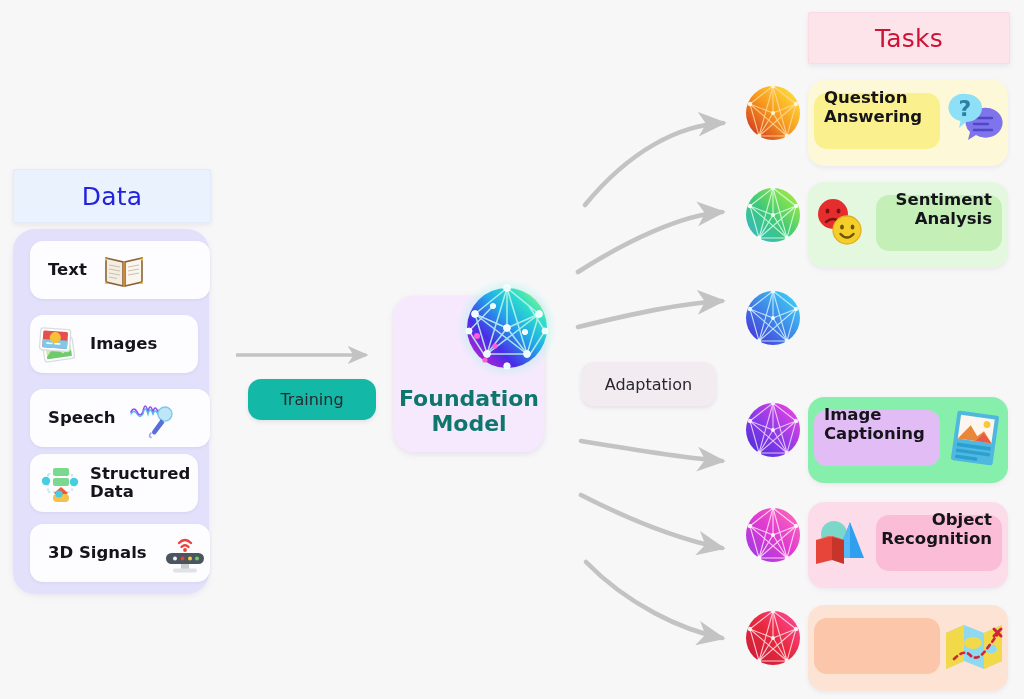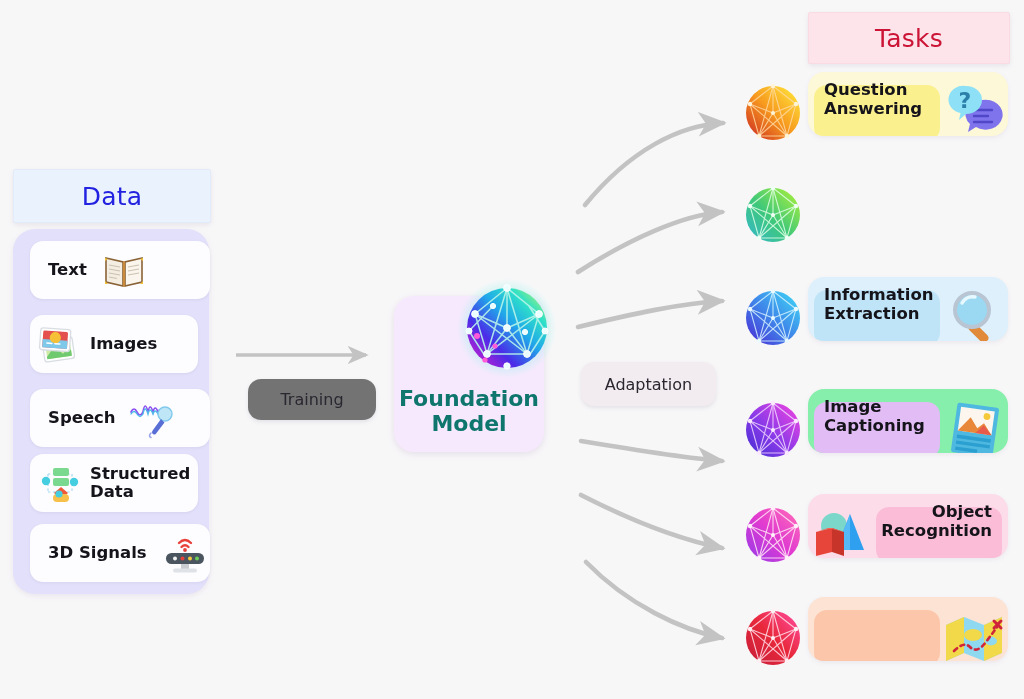--- a/index.html
+++ b/index.html
@@ -45,21 +45,21 @@
   .di-spc   {top:160px;}
   .di-str   {top:225px;}
   .di-3d    {top:295px;}
 
   .data-item.right-ico{justify-content:flex-start;padding-left:18px;gap:13px;}
   .data-item.left-ico {justify-content:flex-start;padding-left:6px;gap:6px;}
 
   
   .step-pill{
     position:absolute;border-radius:13px;
-    background:#737373;color:#2a2730;font-size:16px;
+    background:#14b8a6;color:#2a2730;font-size:16px;
     display:flex;align-items:center;justify-content:center;
     box-shadow:0 2px 4px rgba(120,110,140,.16);
   }
   #training-pill{left:248px;top:379px;width:128px;height:41px;}
   #adaptation-pill{left:581px;top:362px;width:135px;height:44px;background:#f2ecf0;}
 
   
   #fm-card{
     position:absolute;left:394px;top:296px;width:150px;height:156px;
     background:#f6e9fd;border-radius:20px;
@@ -74,21 +74,21 @@
 
   
   #tasks-header{
     left:808px;top:12px;width:200px;height:50px;
     background:#fce4ea;color:#cc1436;font-size:25px;
     border:1px solid #fadbe3;
   }
   .task-row{position:absolute;left:740px;width:270px;height:82px;}
   .task-sphere{position:absolute;left:0;top:8px;width:66px;height:66px;}
   .task-card{
-    position:absolute;left:68px;top:0;width:200px;height:64px;
+    position:absolute;left:68px;top:8px;width:200px;height:86px;
     border-radius:16px;box-shadow:0 2px 5px rgba(120,110,140,.10);
     overflow:hidden;
   }
   .task-inner{
     position:absolute;top:13px;height:56px;border-radius:13px;
   }
   .task-label{
     position:absolute;top:0;height:56px;display:flex;align-items:center;
     font-size:16.5px;font-weight:bold;color:#15141a;line-height:1.15;
     white-space:pre-line;
@@ -352,20 +352,41 @@
         <g fill="#f0fff4">
             <circle cx="33" cy="6" r="2.2"></circle>
             <circle cx="10" cy="24" r="2.2"></circle>
             <circle cx="56" cy="24" r="2.2"></circle>
           <circle cx="19" cy="56" r="2.2"></circle>
             <circle cx="47" cy="56" r="2.2"></circle>
             <circle cx="33" cy="33" r="2"></circle>
           </g>
       </svg>
     </div>
+    <div class="task-card" style="background:#e4f8e0">
+      <div class="task-inner" style="background:#c4f0b8"></div>
+      <div class="task-label">Sentiment
+Analysis</div>
+      <div class="task-ico">
+        <svg viewBox="0 0 62 58" width="62" height="58">
+          <circle cx="23" cy="20" r="15" fill="#e52d2d"></circle>
+          <g fill="#7a1010">
+              <ellipse cx="17.5" cy="17" rx="2" ry="2.6"></ellipse>
+              <ellipse cx="28.5" cy="17" rx="2" ry="2.6"></ellipse>
+            </g>
+          <path d="M16 28 Q23 22 30 28" fill="none" stroke="#7a1010" stroke-width="2.4" stroke-linecap="round"></path>
+          <circle cx="37" cy="36" r="14" fill="#f5ce2a" stroke="#e0b020" stroke-width="1.3"></circle>
+          <g fill="#6a5408">
+              <ellipse cx="32" cy="33" rx="1.9" ry="2.5"></ellipse>
+              <ellipse cx="42.5" cy="33" rx="1.9" ry="2.5"></ellipse>
+            </g>
+          <path d="M30.5 40 Q37 47 43.5 40" fill="none" stroke="#6a5408" stroke-width="2.4" stroke-linecap="round"></path>
+        </svg>
+      </div>
+    </div>
   </div>
 
   <div class="task-row tl" style="top:277px">
     <div class="task-sphere">
       <svg viewBox="0 0 66 66" width="66" height="66">
         <defs>
             <linearGradient id="s3" x1="95%" y1="5%" x2="5%" y2="95%">
           <stop offset="0%" stop-color="#3fd4f5"></stop>
               <stop offset="55%" stop-color="#3f7fe8"></stop>
               <stop offset="100%" stop-color="#4a2fd6"></stop>
@@ -379,32 +400,20 @@
         </g>
         <g fill="#eafaff">
             <circle cx="33" cy="6" r="2.2"></circle>
             <circle cx="10" cy="24" r="2.2"></circle>
             <circle cx="56" cy="24" r="2.2"></circle>
           <circle cx="19" cy="56" r="2.2"></circle>
             <circle cx="47" cy="56" r="2.2"></circle>
             <circle cx="33" cy="33" r="2"></circle>
           </g>
       </svg>
-    </div>
-    <div class="task-card" style="background:#ddf0fb">
-      <div class="task-inner" style="background:#bfe4f8"></div>
-      <div class="task-label">Information
-Extraction</div>
-      <div class="task-ico">
-        <svg viewBox="0 0 62 58" width="62" height="58">
-          <rect x="30" y="32" width="9" height="24" rx="4" transform="rotate(-45 34 44)" fill="#e08a3a"></rect>
-          <circle cx="28" cy="21" r="17" fill="#9bd8f2" stroke="#b9c5d2" stroke-width="4"></circle>
-          <path d="M18 14 a13 13 0 0 1 13 -6" fill="none" stroke="#e8f8ff" stroke-width="3.4" stroke-linecap="round"></path>
-        </svg>
-      </div>
     </div>
   </div>
 
   <div class="task-row tl" style="top:389px">
     <div class="task-sphere">
       <svg viewBox="0 0 66 66" width="66" height="66">
         <defs>
             <linearGradient id="s4" x1="95%" y1="5%" x2="5%" y2="95%">
           <stop offset="0%" stop-color="#ee44e0"></stop>
               <stop offset="55%" stop-color="#8a3ae8"></stop>

